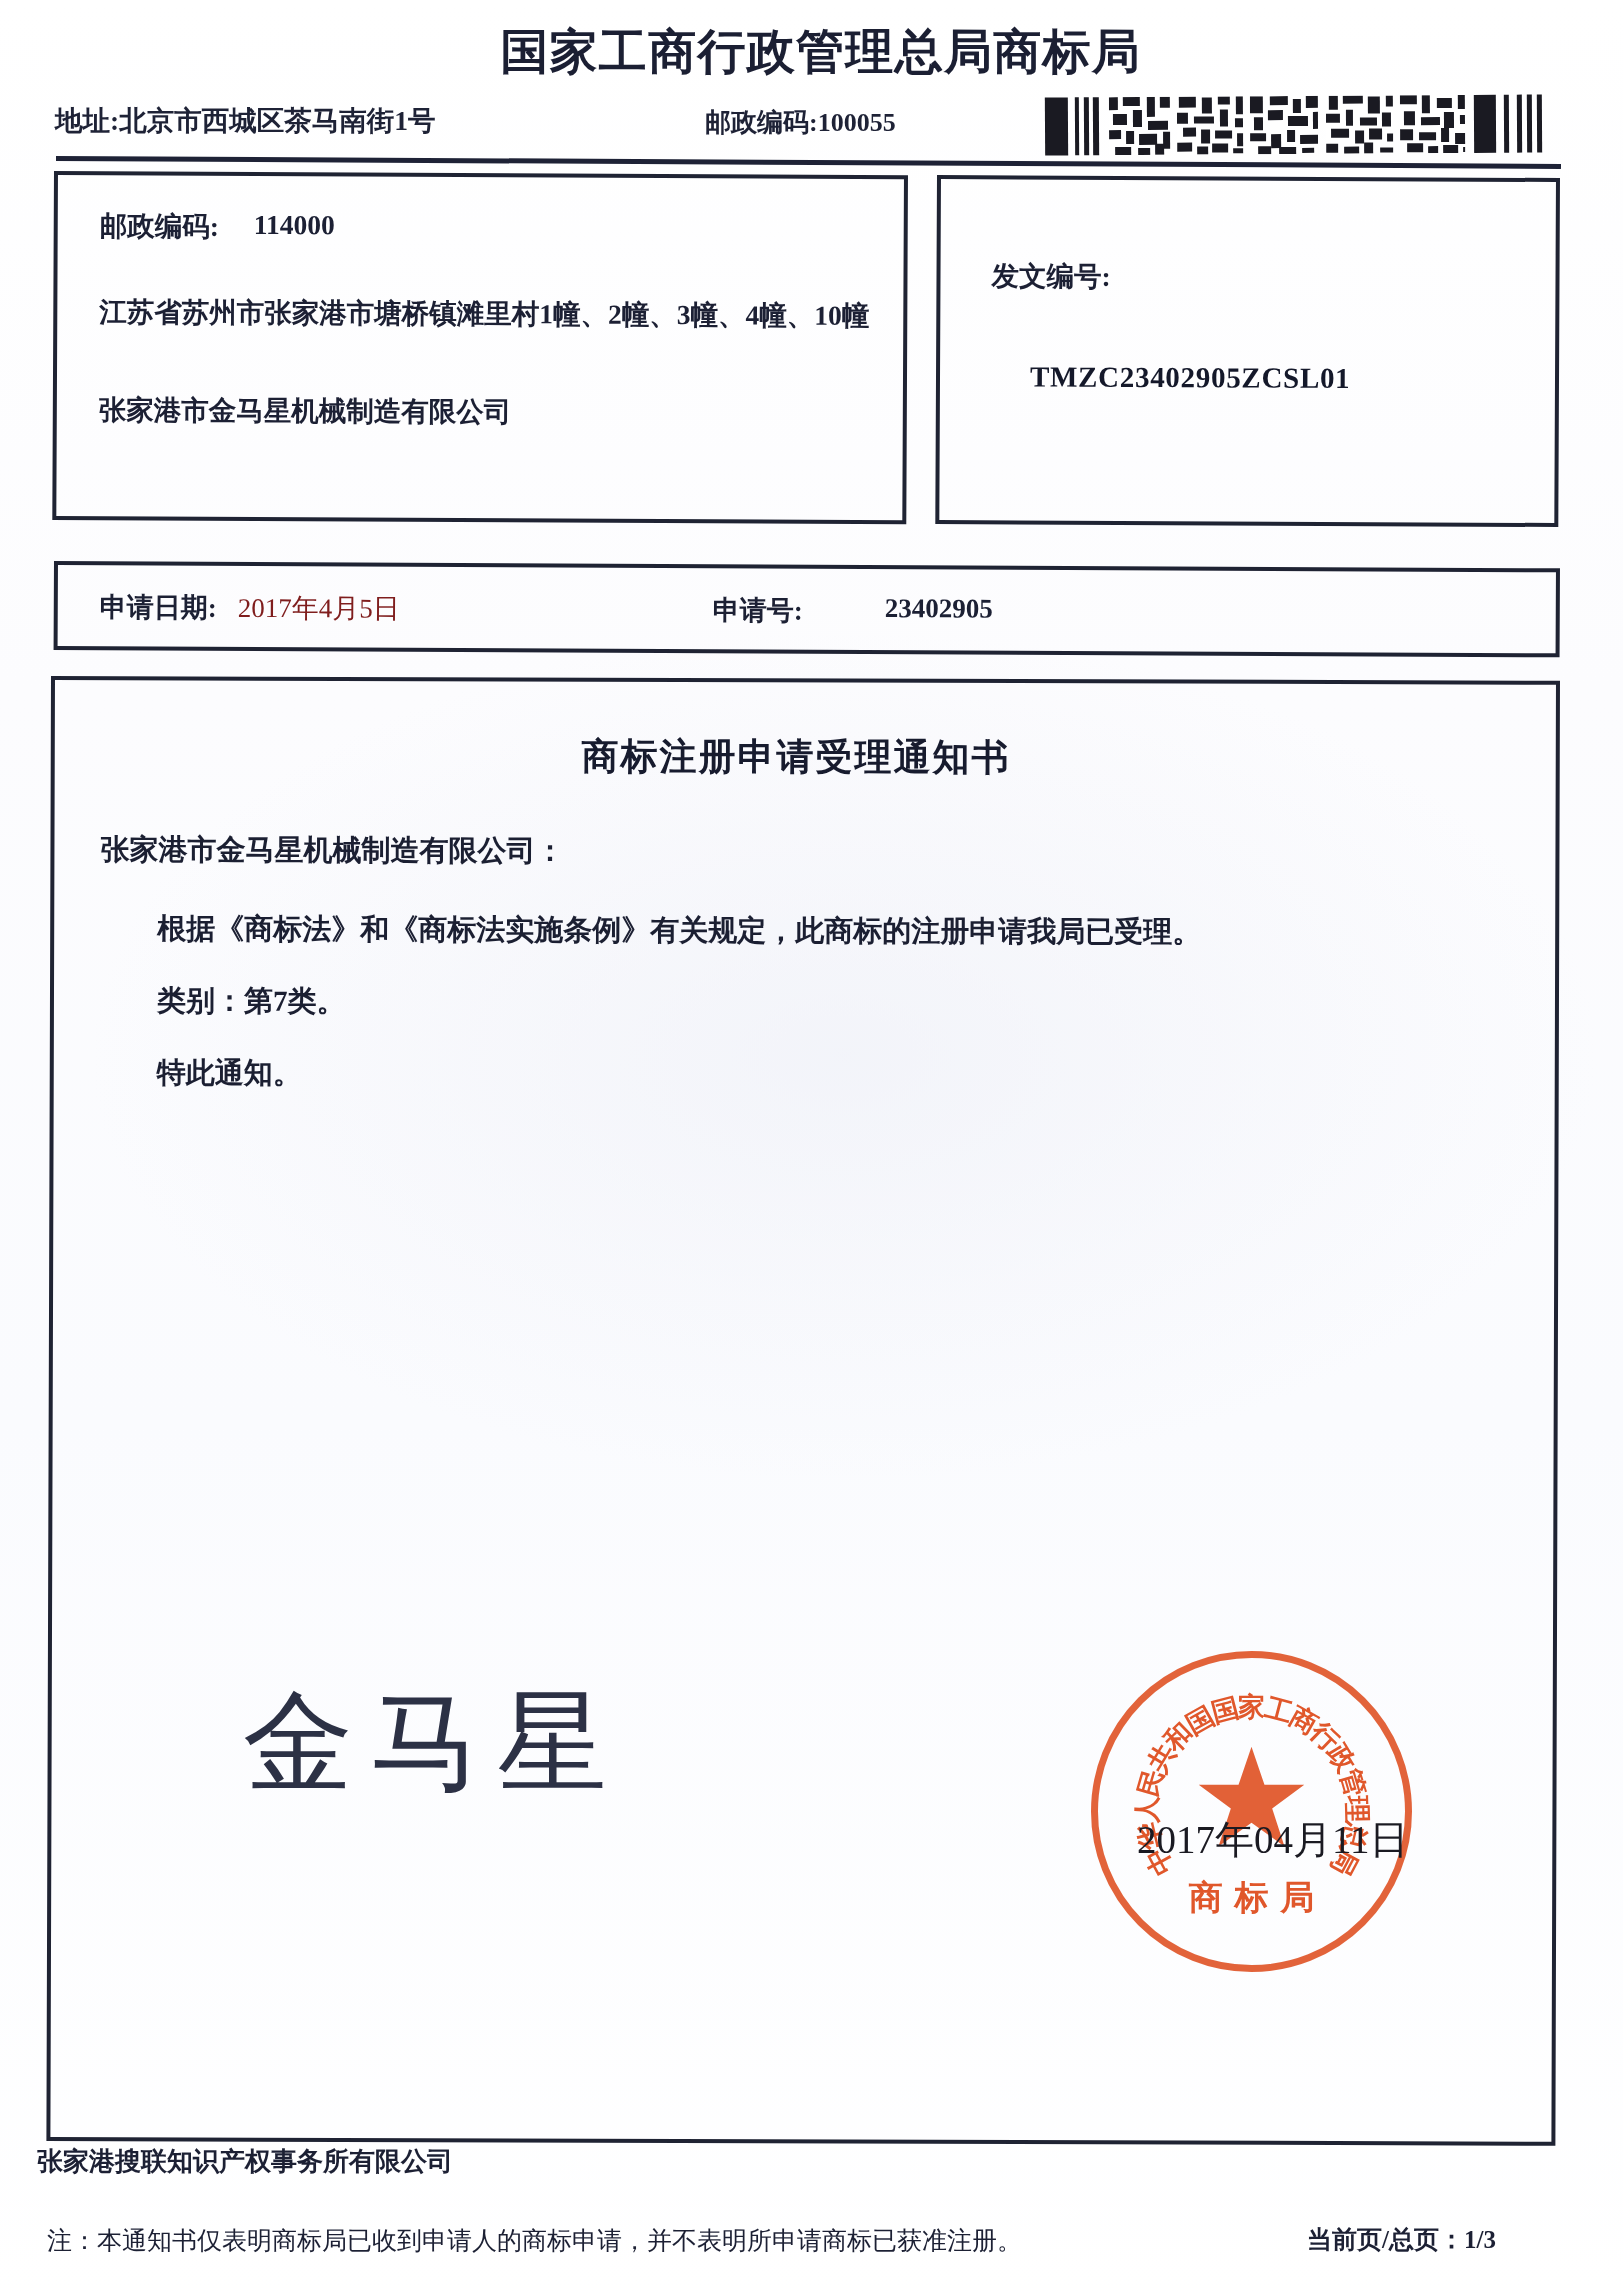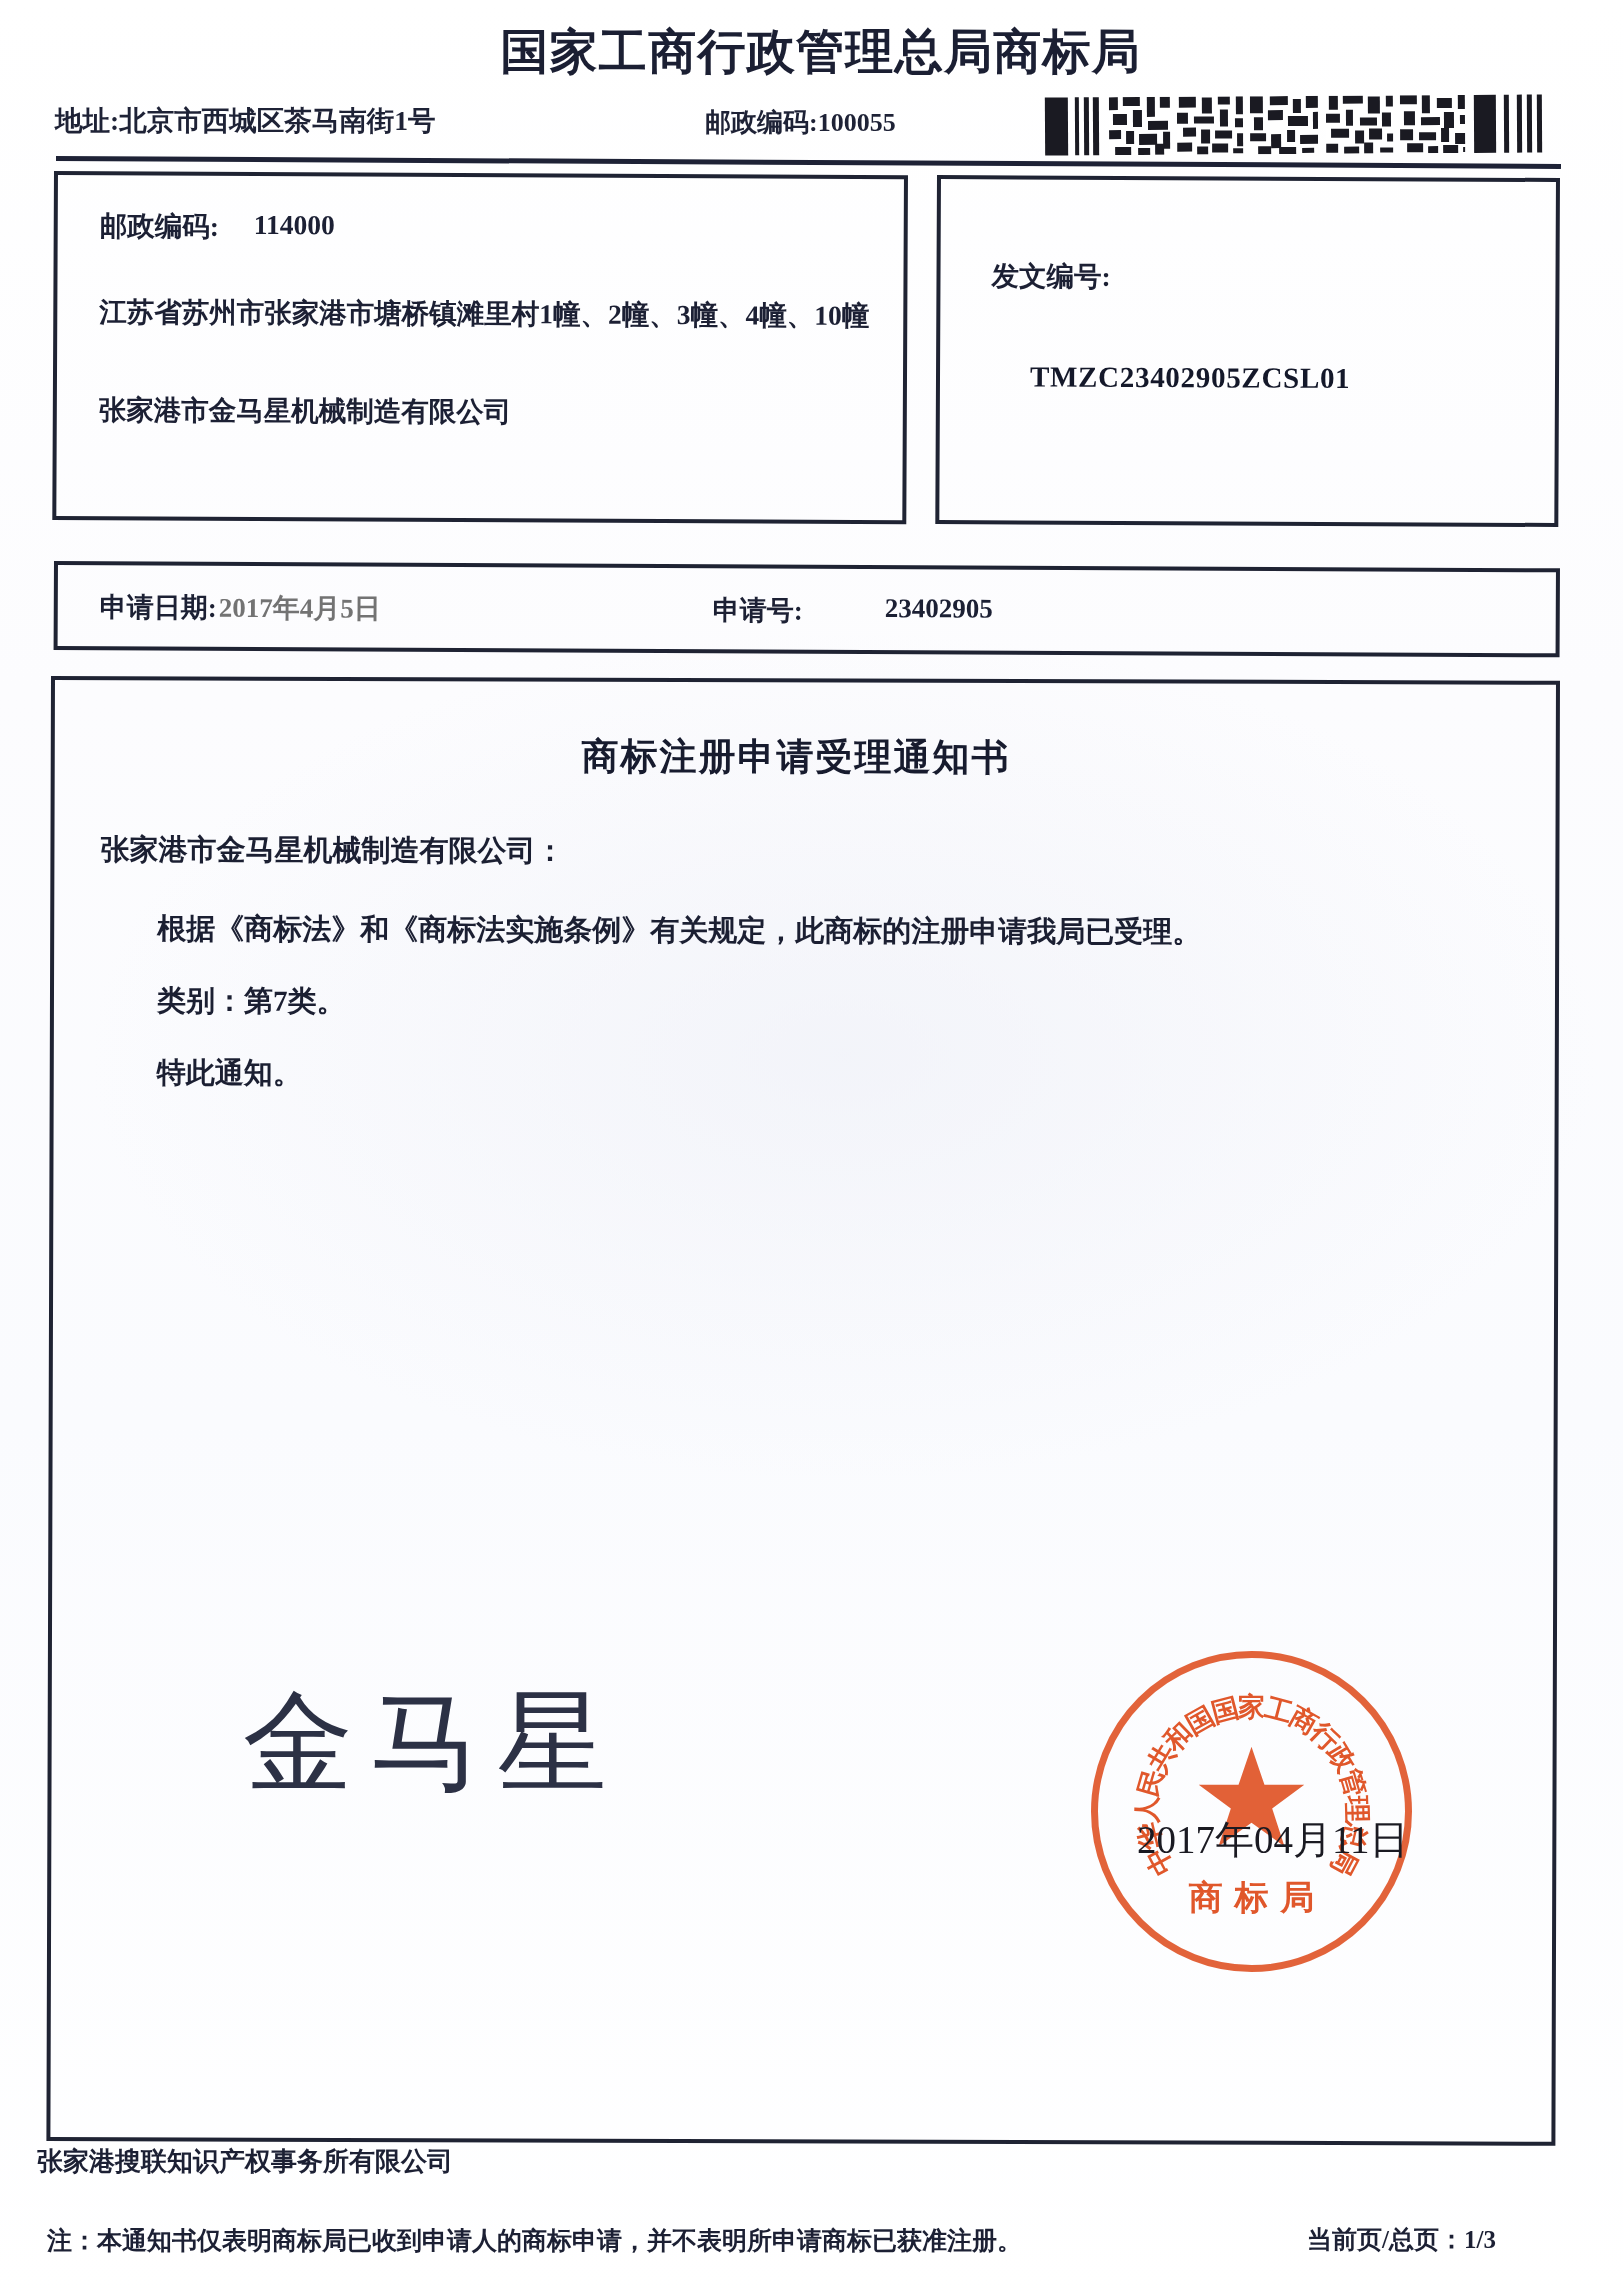--- a/index.html
+++ b/index.html
@@ -125,21 +125,21 @@
     line-height: 1.38;
   }
   #ap-company { left: 42px; top: 217px; font-size: 27.5px; font-weight: 600; color: #1c2034; }
 
   
   #dn-label { left: 51px; top: 79px; font-size: 27.5px; font-weight: 600; color: #1c2034; }
   #dn-value { left: 90px; top: 181px; font-size: 29px; font-weight: 600; color: #14182a; letter-spacing: 0.7px; }
 
   
   #ai-date-label { left: 42px; top: 23.6px; font-size: 27px; font-weight: 600; color: #1c2034; }
-  #ai-date-value { left: 161px; top: 23.6px; font-size: 27px; font-weight: 700; color: #737373; }
+  #ai-date-value { left: 180px; top: 23.6px; font-size: 27px; font-weight: 400; color: #7f1d1d; }
   #ai-num-label  { left: 655px; top: 23.6px; font-size: 27px; font-weight: 700; color: #1c2034; }
   #ai-num-value  { left: 819px; top: 23.6px; font-size: 27px; font-weight: 600; color: #1c2034; margin-left: 8px; }
 
   
   #main-title {
     left: 0; right: 0; top: 50px;
     text-align: center;
     font-size: 37px;
     font-weight: 700;
     color: #171b2e;
@@ -228,21 +228,21 @@
     white-space: nowrap;
   }
 
   
   #agency-name {
     left: 37px; top: 2144px;
     font-size: 26px; font-weight: 600; color: #1c2034;
   }
   #footer-note {
     left: 47px; top: 2224px;
-    font-size: 25px; font-weight: 700; color: #1c2034;
+    font-size: 25px; font-weight: 400; color: #1c2034;
   }
   #page-indicator {
     left: 1307px; top: 2223px;
     font-size: 25px; font-weight: 600; color: #1c2034;
   }
 </style>
 </head>
 <body>
 
 <div id="page">

